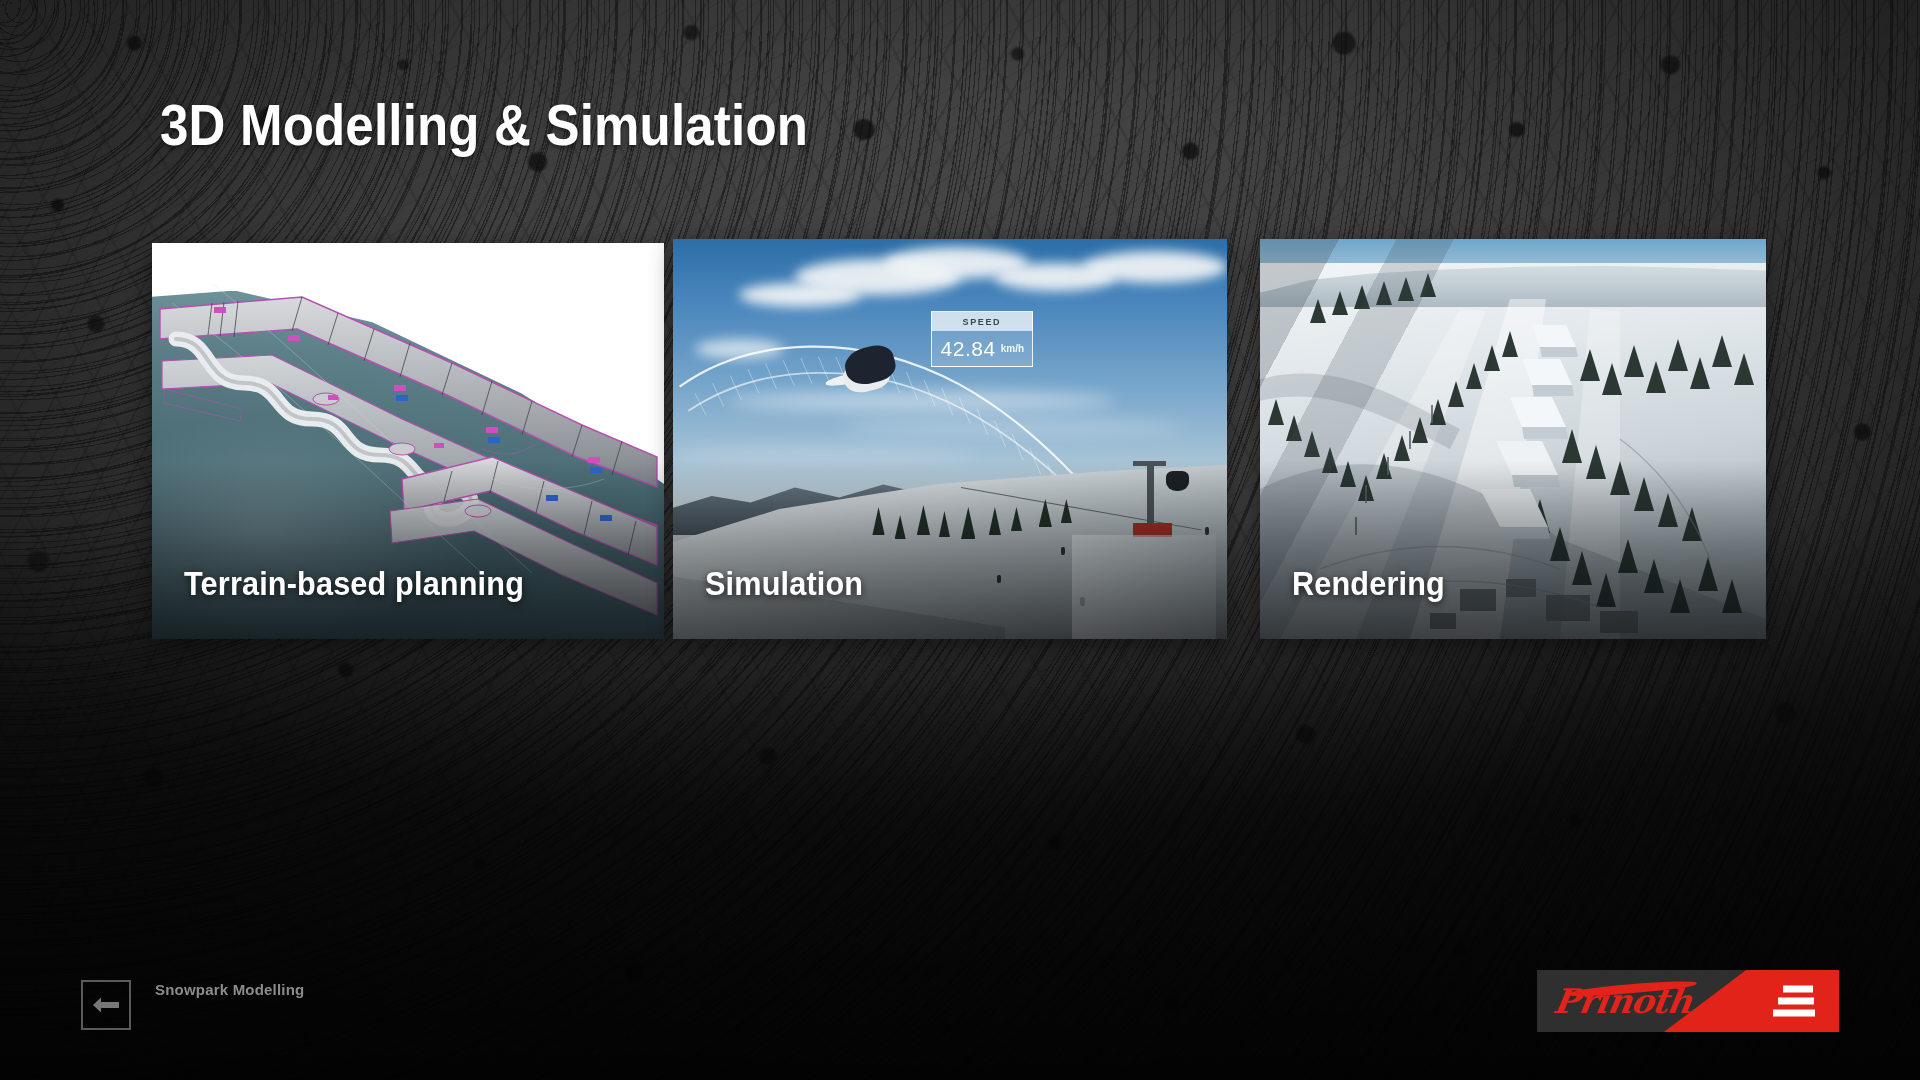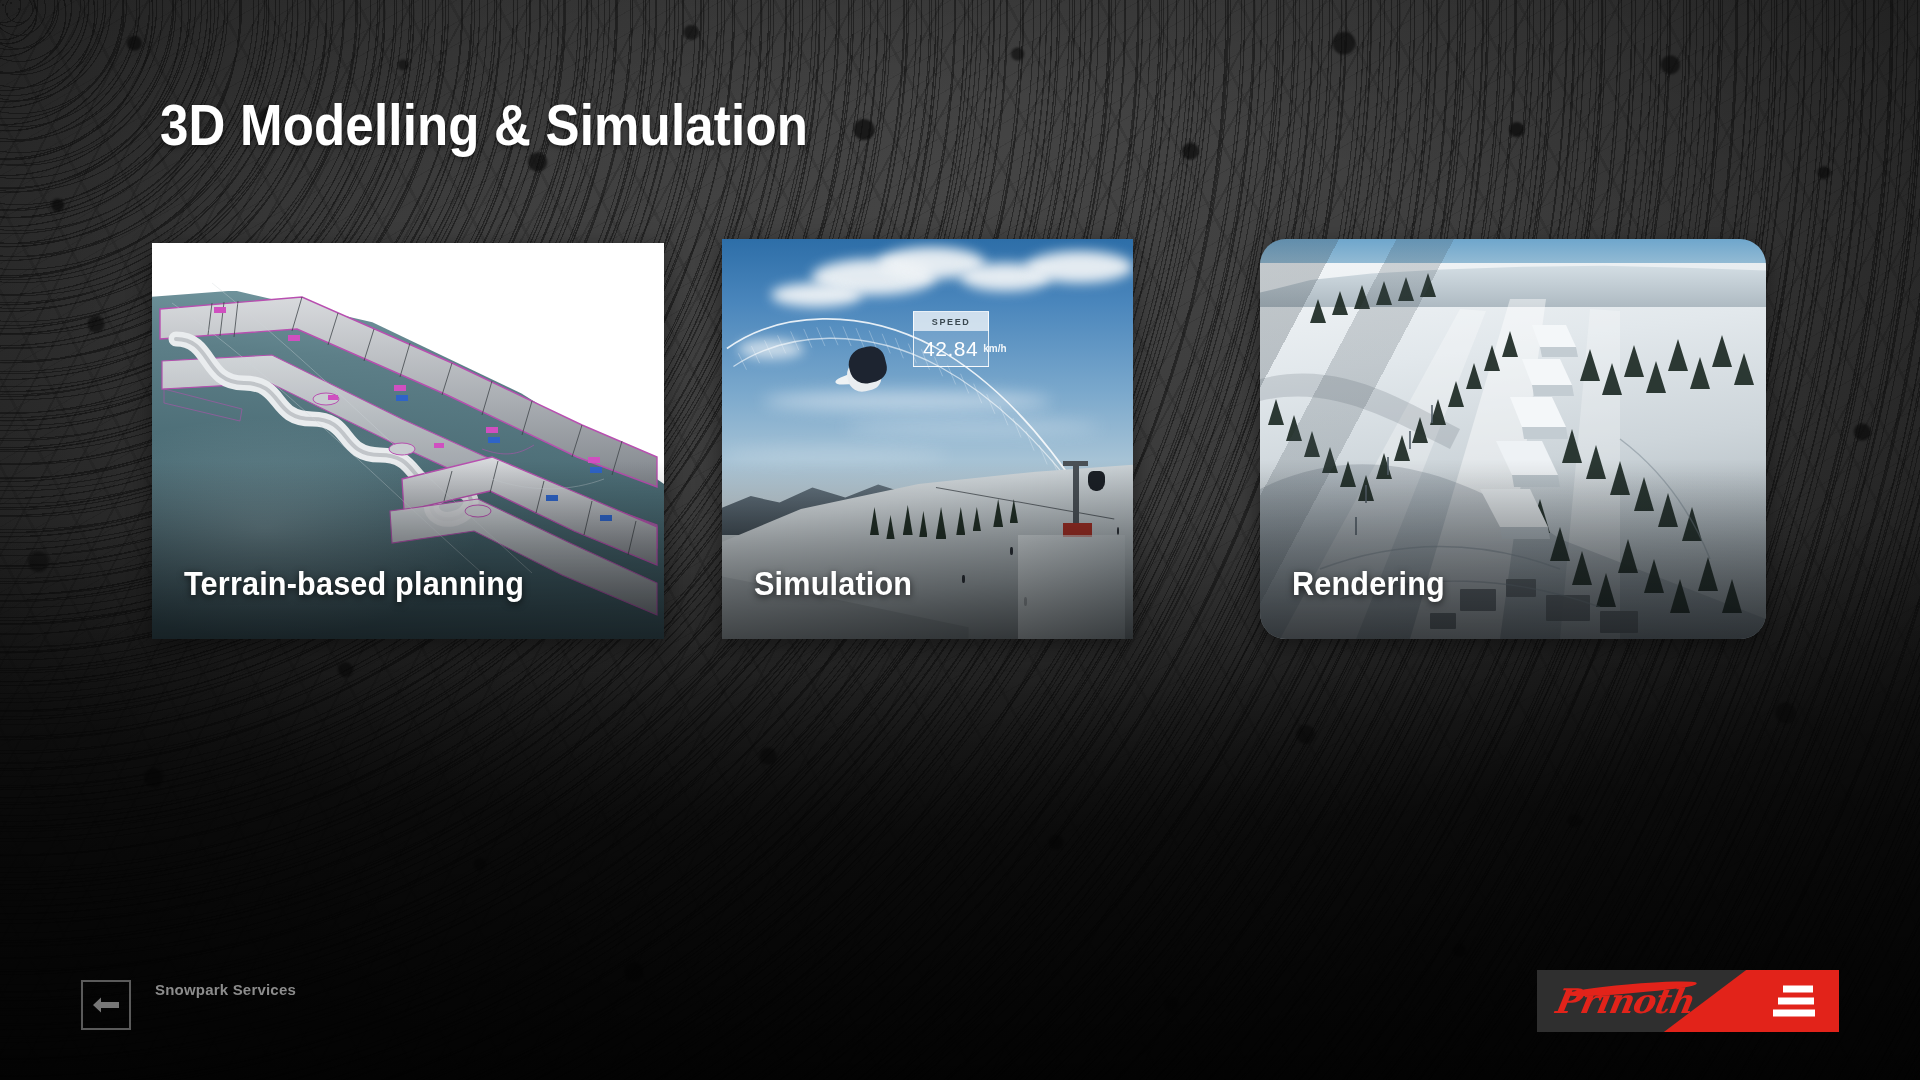--- a/index.html
+++ b/index.html
@@ -87,22 +87,22 @@
   }
 
   
   .cards{ position:absolute; left:0; top:0; width:1920px; height:1080px; }
   .card{
     position:absolute; overflow:hidden;
     box-shadow:0 6px 22px rgba(0,0,0,.45);
     cursor:pointer;
   }
   #card-0{ left:152px; top:243px; width:512px; height:396px; }
-  #card-1{ left:722px; top:239px; width:411px; height:400px;text-decoration:underline; }
-  #card-2{ left:1260px; top:239px; width:506px; height:400px;border-radius:26px; }
+  #card-1{ left:673px; top:239px; width:554px; height:400px;text-decoration:underline; }
+  #card-2{ left:1260px; top:239px; width:506px; height:400px; }
 
   .card-art{ position:absolute; inset:0; }
   .card-shade{
     position:absolute; inset:0;
     background:linear-gradient(to bottom, rgba(0,0,0,0) 55%, rgba(0,0,0,.28) 76%, rgba(0,0,0,.55) 100%);
   }
   .card-label{
     position:absolute; left:32px; bottom:36px;
     font-size:34px; font-weight:bold; color:#fff;
     transform:scaleX(.9); transform-origin:left bottom;
@@ -529,21 +529,21 @@
     </div>
   </div>
 
   <div class="back-btn">
     <svg width="26" height="18" viewBox="0 0 26 18">
       <path d="M0,9 L8,1.5 L8,6 L26,6 L26,12 L8,12 L8,16.5 Z" fill="#777777"></path>
     </svg>
   </div>
 
   <div class="breadcrumb">
-    <div class="crumb-top">Snowpark Services</div>
+    <div class="crumb-top">Snowpark Modelling</div>
   </div>
 
   <div class="logo">
     <div class="logo-wedge"></div>
     <div class="logo-bars">
       <div class="logo-bar"></div>
       <div class="logo-bar"></div>
       <div class="logo-bar"></div>
     </div>
     <div class="logo-swoosh"></div>

